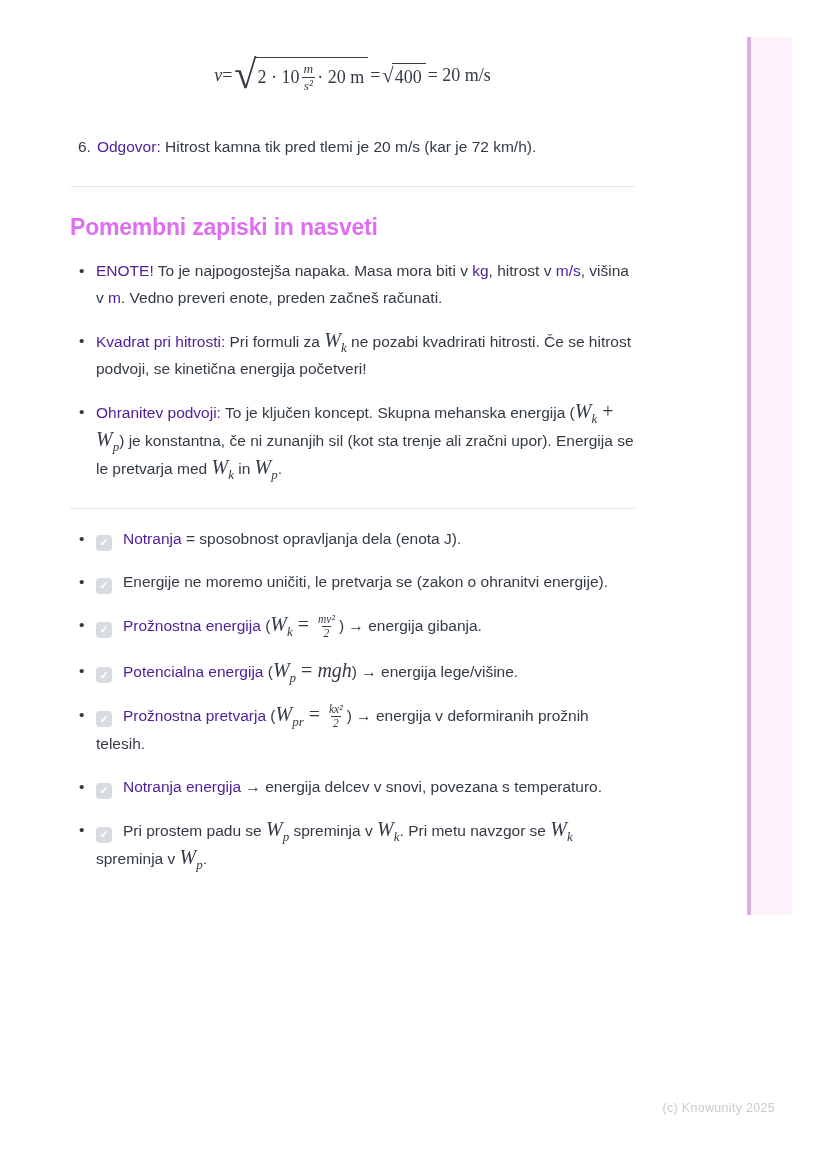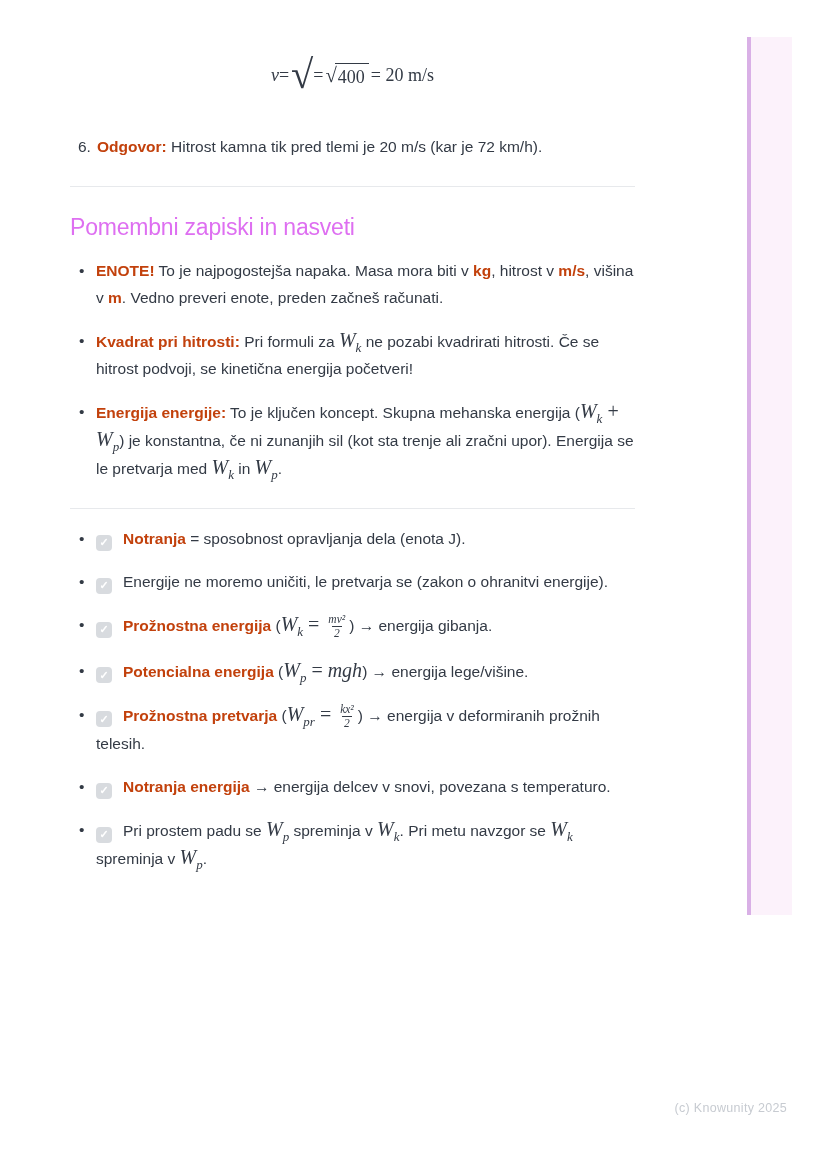--- a/index.html
+++ b/index.html
@@ -54,30 +54,30 @@
     display:inline-flex; align-items:center; flex-wrap:nowrap; white-space:nowrap;
   }
   
   .answer-row {
     margin-top:30px;
     padding-left:8px;
     font-size:15.5px;
     line-height:26px;
   }
   .answer-row .num { margin-right:6px; }
-  strong { font-weight:700; color:#c2410c; }
+  strong { font-weight:400; color:#4c1d95; }
   
   hr.divider {
     border:none; border-top:1.5px solid #e7e9ec;
     margin-top:26px;
   }
   h2.section-title {
     margin-top:27px;
     font-size:23px;
-    font-weight:400;
+    font-weight:700;
     letter-spacing:-0.2px;
     color:#de6ff1;
   }
   
   .list { margin-top:8px; }
   .li {
     position:relative;
     padding-left:26px;
     margin-top:16px;
     font-size:15.5px;
@@ -100,40 +100,48 @@
   }
   .checkbox .check {
     color:#ffffff;
     font-size:11px;
     font-weight:700;
     line-height:1;
   }
   
   .footer {
     position:absolute;
-    top:1101px; right:41px;
+    top:1101px; right:53px;
     font-size:12.5px;
     letter-spacing:0.3px;
     color:#c7cbd1;
   }
 </style>
 </head>
 <body>
 
 <div class="page">
 
   <div class="side-strip"></div>
 
   <div class="content">
 
     <div class="formula-block">
         <span class="mi">v</span>
         <span class="mr"> = </span>
         <span class="sqrt tall">
           <span class="rsign">√</span>
+          <span class="rad">
+            <span class="mr">2 · 10 </span>
+            <span class="frac">
+              <span class="fn">m</span>
+              <span class="fd">s²</span>
+            </span>
+            <span class="mr"> · 20 m</span>
+          </span>
         </span>
         <span class="mr"> = </span>
         <span class="sqrt">
           <span class="rsign">√</span>
           <span class="rad">
             <span class="mr">400</span>
           </span>
         </span>
         <span class="mr"> = 20 m/s</span>
       </div>
@@ -141,21 +149,21 @@
     <div class="answer-row">
       <span class="num">6.</span><span><strong>Odgovor:</strong> Hitrost kamna tik pred tlemi je 20 m/s (kar je 72 km/h).</span>
     </div>
 
     <hr class="divider">
 
     <h2 class="section-title">Pomembni zapiski in nasveti</h2>
     <div class="list">
         <div class="li"><strong>ENOTE!</strong> To je najpogostejša napaka. Masa mora biti v <strong>kg</strong>, hitrost v <strong>m/s</strong>, višina v <strong>m</strong>. Vedno preveri enote, preden začneš računati.</div>
         <div class="li"><strong>Kvadrat pri hitrosti:</strong> Pri formuli za <span class="mi">W<sub>k</sub></span> ne pozabi kvadrirati hitrosti. Če se hitrost podvoji, se kinetična energija početveri!</div>
-        <div class="li"><strong>Energija energije:</strong> To je ključen koncept. Skupna mehanska energija (<span class="mi">W<sub>k</sub></span><span class="mr"> + </span><span class="mi">W<sub>p</sub></span>) je konstantna, če ni zunanjih sil (kot sta trenje ali zračni upor). Energija se le pretvarja med <span class="mi">W<sub>k</sub></span> in <span class="mi">W<sub>p</sub></span>.</div>
+        <div class="li"><strong>Ohranitev podvoji:</strong> To je ključen koncept. Skupna mehanska energija (<span class="mi">W<sub>k</sub></span><span class="mr"> + </span><span class="mi">W<sub>p</sub></span>) je konstantna, če ni zunanjih sil (kot sta trenje ali zračni upor). Energija se le pretvarja med <span class="mi">W<sub>k</sub></span> in <span class="mi">W<sub>p</sub></span>.</div>
       </div>
 
     <hr class="divider">
 
     <div class="list">
         <div class="li"><span class="checkbox">
             <span class="check">✓</span>
           </span><strong>Notranja</strong> = sposobnost opravljanja dela (enota J).</div>
         <div class="li"><span class="checkbox">
             <span class="check">✓</span>

